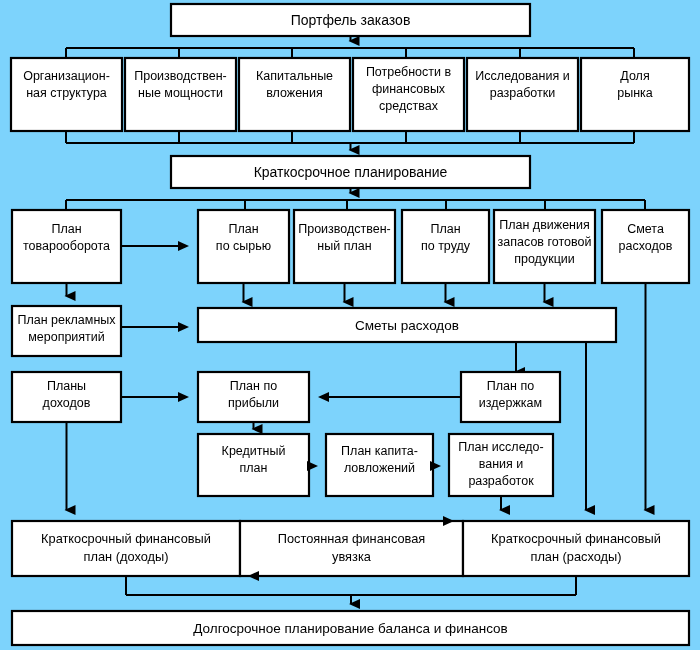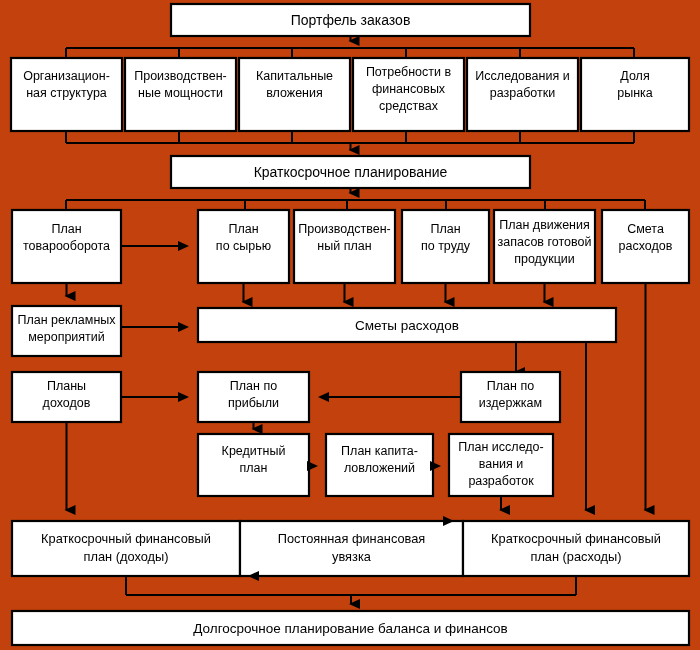--- a/index.html
+++ b/index.html
@@ -4,21 +4,21 @@
 <style>
   html, body {
     margin: 0;
     padding: 0;
     background: #ffffff;
   }
   #diagram-root {
     position: relative;
     width: 700px;
     height: 650px;
-    background: #c2410c;
+    background: #7dd3fc;
     font-family: "Liberation Sans", "DejaVu Sans", sans-serif;
     overflow: hidden;
   }
   svg#flow {
     display: block;
     width: 700px;
     height: 650px;
   }
   .box-rect {
     fill: #ffffff;

